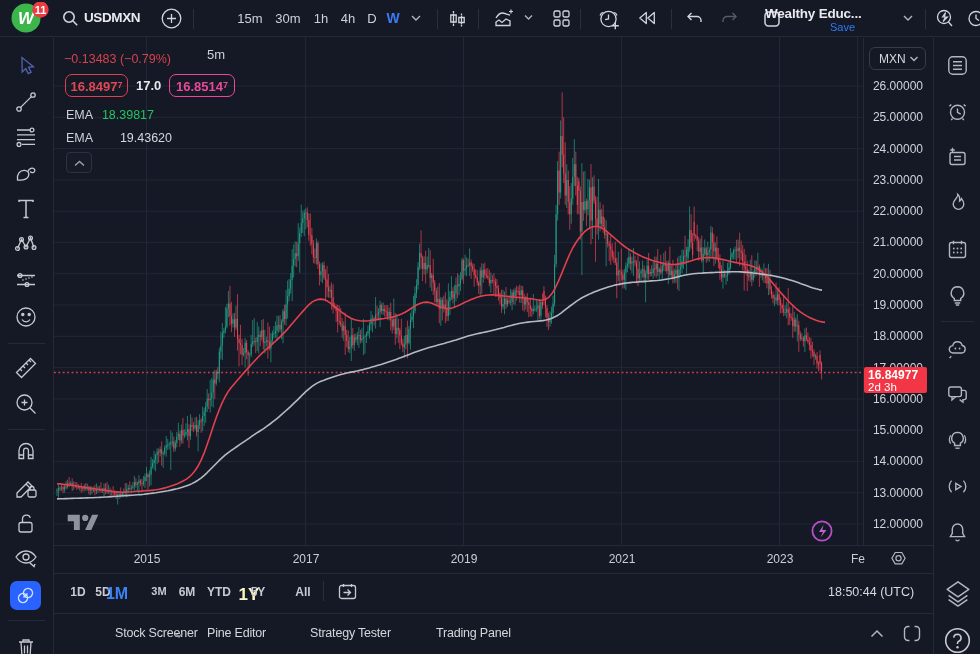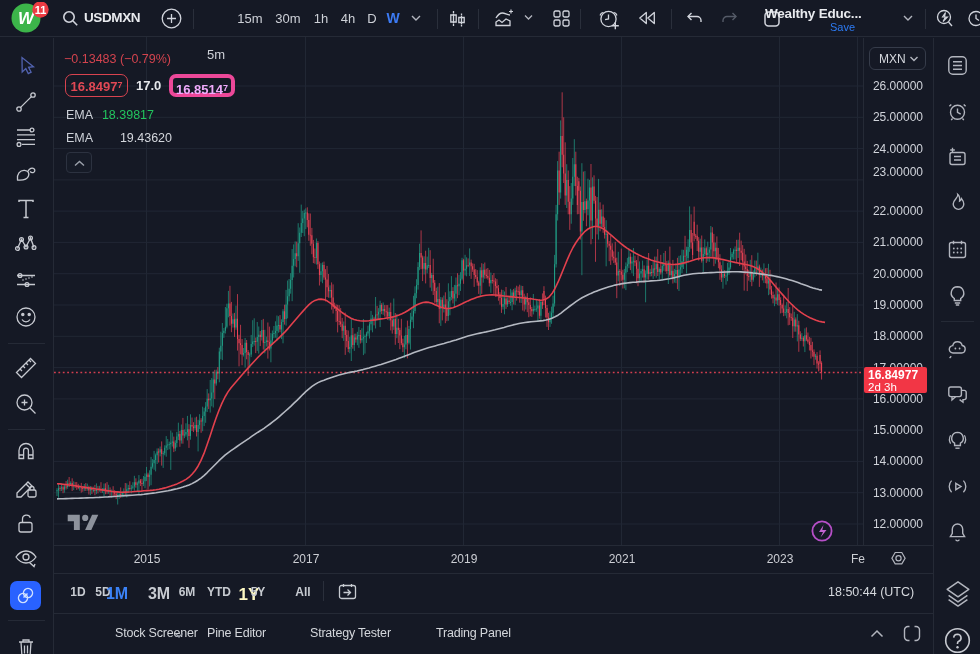--- a/index.html
+++ b/index.html
@@ -59,21 +59,21 @@
 <div class="abs" style="left:863px;top:38px;width:70px;height:507px;background:#151925;border-left:1px solid #252a36;"></div>
 <div class="abs" style="left:933px;top:38px;width:47px;height:616px;background:#151925;border-left:1px solid #252a36;"></div>
 <div class="abs" style="left:54px;top:545px;width:879px;height:28px;background:#151925;border-top:1px solid #252a36;"></div>
 <div class="abs" style="left:54px;top:573px;width:879px;height:40px;background:#151925;border-top:1px solid #252a36;"></div>
 <div class="abs" style="left:54px;top:613px;width:879px;height:41px;background:#151925;border-top:1px solid #252a36;"></div>
 
 <div class="abs" style="left:863px;top:37px;width:70px;height:508px;color:#d0d3da;font-size:12px;">
 <div style="position:absolute;right:10px;top:42px;">26.00000</div>
     <div style="position:absolute;right:10px;top:73px;">25.00000</div>
     <div style="position:absolute;right:10px;top:105px;">24.00000</div>
-    <div style="position:absolute;right:10px;top:128px;margin-left:20px;">23.00000</div>
+    <div style="position:absolute;right:10px;top:136px;margin-left:20px;">23.00000</div>
     <div style="position:absolute;right:10px;top:167px;">22.00000</div>
     <div style="position:absolute;right:10px;top:198px;">21.00000</div>
     <div style="position:absolute;right:10px;top:230px;">20.00000</div>
     <div style="position:absolute;right:10px;top:261px;">19.00000</div>
     <div style="position:absolute;right:10px;top:292px;">18.00000</div>
     <div style="position:absolute;right:10px;top:324px;">17.00000</div>
     <div style="position:absolute;right:10px;top:355px;">16.00000</div>
     <div style="position:absolute;right:10px;top:386px;">15.00000</div>
     <div style="position:absolute;right:10px;top:417px;">14.00000</div>
     <div style="position:absolute;right:10px;top:449px;">13.00000</div>
@@ -98,21 +98,21 @@
     <div style="position:absolute;left:797px;top:7px;width:20px;">Fe</div>
 <svg class="abs" style="left:835px;top:4px" width="19" height="19" viewBox="0 0 19 19" fill="none" stroke="#b2b5be" stroke-width="1.2">
       <path d="M6.2 3.5h6.6l3.3 5.7-3.3 5.7H6.2L2.9 9.2z"></path>
       <circle cx="9.5" cy="9.2" r="2.6"></circle>
     </svg>
 </div>
 
 <div class="abs" style="left:64px;top:52px;color:#d3434e;font-size:12.5px;">−0.13483 (−0.79%)</div>
 <div class="abs" style="left:65px;top:74px;width:63px;height:23px;border:1px solid #d8434f;border-radius:7px;color:#e14854;font-size:13px;font-weight:bold;text-align:center;line-height:21px;">16.8497<span style="font-size:9px;vertical-align:3px;">7</span></div>
 <div class="abs" style="left:136px;top:78px;color:#e6e8ec;font-size:13px;font-weight:bold;">17.0</div>
-<div class="abs" style="left:169px;top:74px;width:66px;height:23px;border:4px solid #ec4899;border-radius:7px;color:#f0abfc;font-size:13px;font-weight:bold;text-align:center;line-height:21px;">16.8514<span style="font-size:9px;vertical-align:3px;">7</span></div>
+<div class="abs" style="left:169px;top:74px;width:66px;height:23px;border:1px solid #ec4899;border-radius:7px;color:#ec4899;font-size:13px;font-weight:bold;text-align:center;line-height:21px;">16.8514<span style="font-size:9px;vertical-align:3px;">7</span></div>
 <div class="abs" style="left:66px;top:108px;color:#ccd0d7;font-size:12.5px;">EMA <span style="color:#22c55e;margin-left:6px;">18.39817</span></div>
 <div class="abs" style="left:66px;top:131px;color:#ccd0d7;font-size:12.5px;">EMA <span style="color:#d3d6dc;margin-left:24px;">19.43620</span></div>
 <div class="abs" style="left:66px;top:152px;width:26px;height:21px;border:1px solid #2c3240;border-radius:4px;background:#161b27;">
 <svg style="position:absolute;left:6px;top:6px" width="13" height="9" viewBox="0 0 13 9">
       <path d="M2 6.5L6.5 2.5L11 6.5" stroke="#9ba1ab" stroke-width="1.4" fill="none"></path>
     </svg>
   </div>
 
 <div class="abs" style="left:0;top:0;width:980px;height:37px;">
   <svg class="abs" style="left:10px;top:2px" width="46" height="34" viewBox="0 0 46 34">
@@ -342,21 +342,21 @@
     <path d="M4.6 15.4L14 21.9l9.4-6.5M4.6 19.6L14 26.1l9.4-6.5" stroke-linejoin="round"></path>
   </svg>
 <svg class="abs" style="left:944px;top:627px" width="27" height="27" viewBox="0 0 27 27" fill="none" stroke="#c6c9d0" stroke-width="1.6">
     <circle cx="13.5" cy="13.5" r="11.8"></circle>
     <path d="M9.7 10.6a3.8 3.8 0 013.7-3.4 3.7 3.7 0 011.4 7.1c-.9.4-1.3 1-1.3 2v.8"></path>
     <circle cx="13.5" cy="20.2" r="1.2" fill="#c6c9d0" stroke="none"></circle>
   </svg>
 <div class="abs" style="left:78px;top:585px;transform:translateX(-50%);color:#c7cbd1;font-size:12px;font-weight:bold;">1D</div>
 <div class="abs" style="left:103px;top:585px;transform:translateX(-50%);color:#c7cbd1;font-size:12px;font-weight:bold;">5D</div>
 <div class="abs" style="left:117px;top:585px;transform:translateX(-50%);color:#3b82f6;font-size:16px;font-weight:bold;">1M</div>
-<div class="abs" style="left:159px;top:585px;transform:translateX(-50%);color:#c7cbd1;font-size:16px;font-weight:bold;">3M</div>
+<div class="abs" style="left:159px;top:585px;transform:translateX(-50%);color:#c7cbd1;font-size:11px;font-weight:bold;">3M</div>
 <div class="abs" style="left:187px;top:585px;transform:translateX(-50%);color:#c7cbd1;font-size:12px;font-weight:bold;">6M</div>
 <div class="abs" style="left:219px;top:585px;transform:translateX(-50%);color:#c7cbd1;font-size:12px;font-weight:bold;">YTD</div>
 <div class="abs" style="left:249px;top:585px;transform:translateX(-50%);color:#fef9c3;font-size:17px;font-weight:bold;">1Y</div>
 <div class="abs" style="left:258px;top:585px;transform:translateX(-50%);color:#c7cbd1;font-size:12px;font-weight:bold;">5Y</div>
 <div class="abs" style="left:303px;top:585px;transform:translateX(-50%);color:#c7cbd1;font-size:12px;font-weight:bold;">All</div>
 <div class="abs" style="left:323px;top:581px;width:1px;height:20px;background:#2a2f3b;"></div>
 <svg class="abs" style="left:338px;top:583px" width="19" height="17" viewBox="0 0 19 17" fill="none" stroke="#c7cbd1" stroke-width="1.3">
     <rect x="1.5" y="2.5" width="16" height="13" rx="2"></rect>
     <path d="M5.5 1v3M13.5 1v3"></path>
     <path d="M5.5 9.5h6M9.5 6.5l3 3-3 3"></path>

